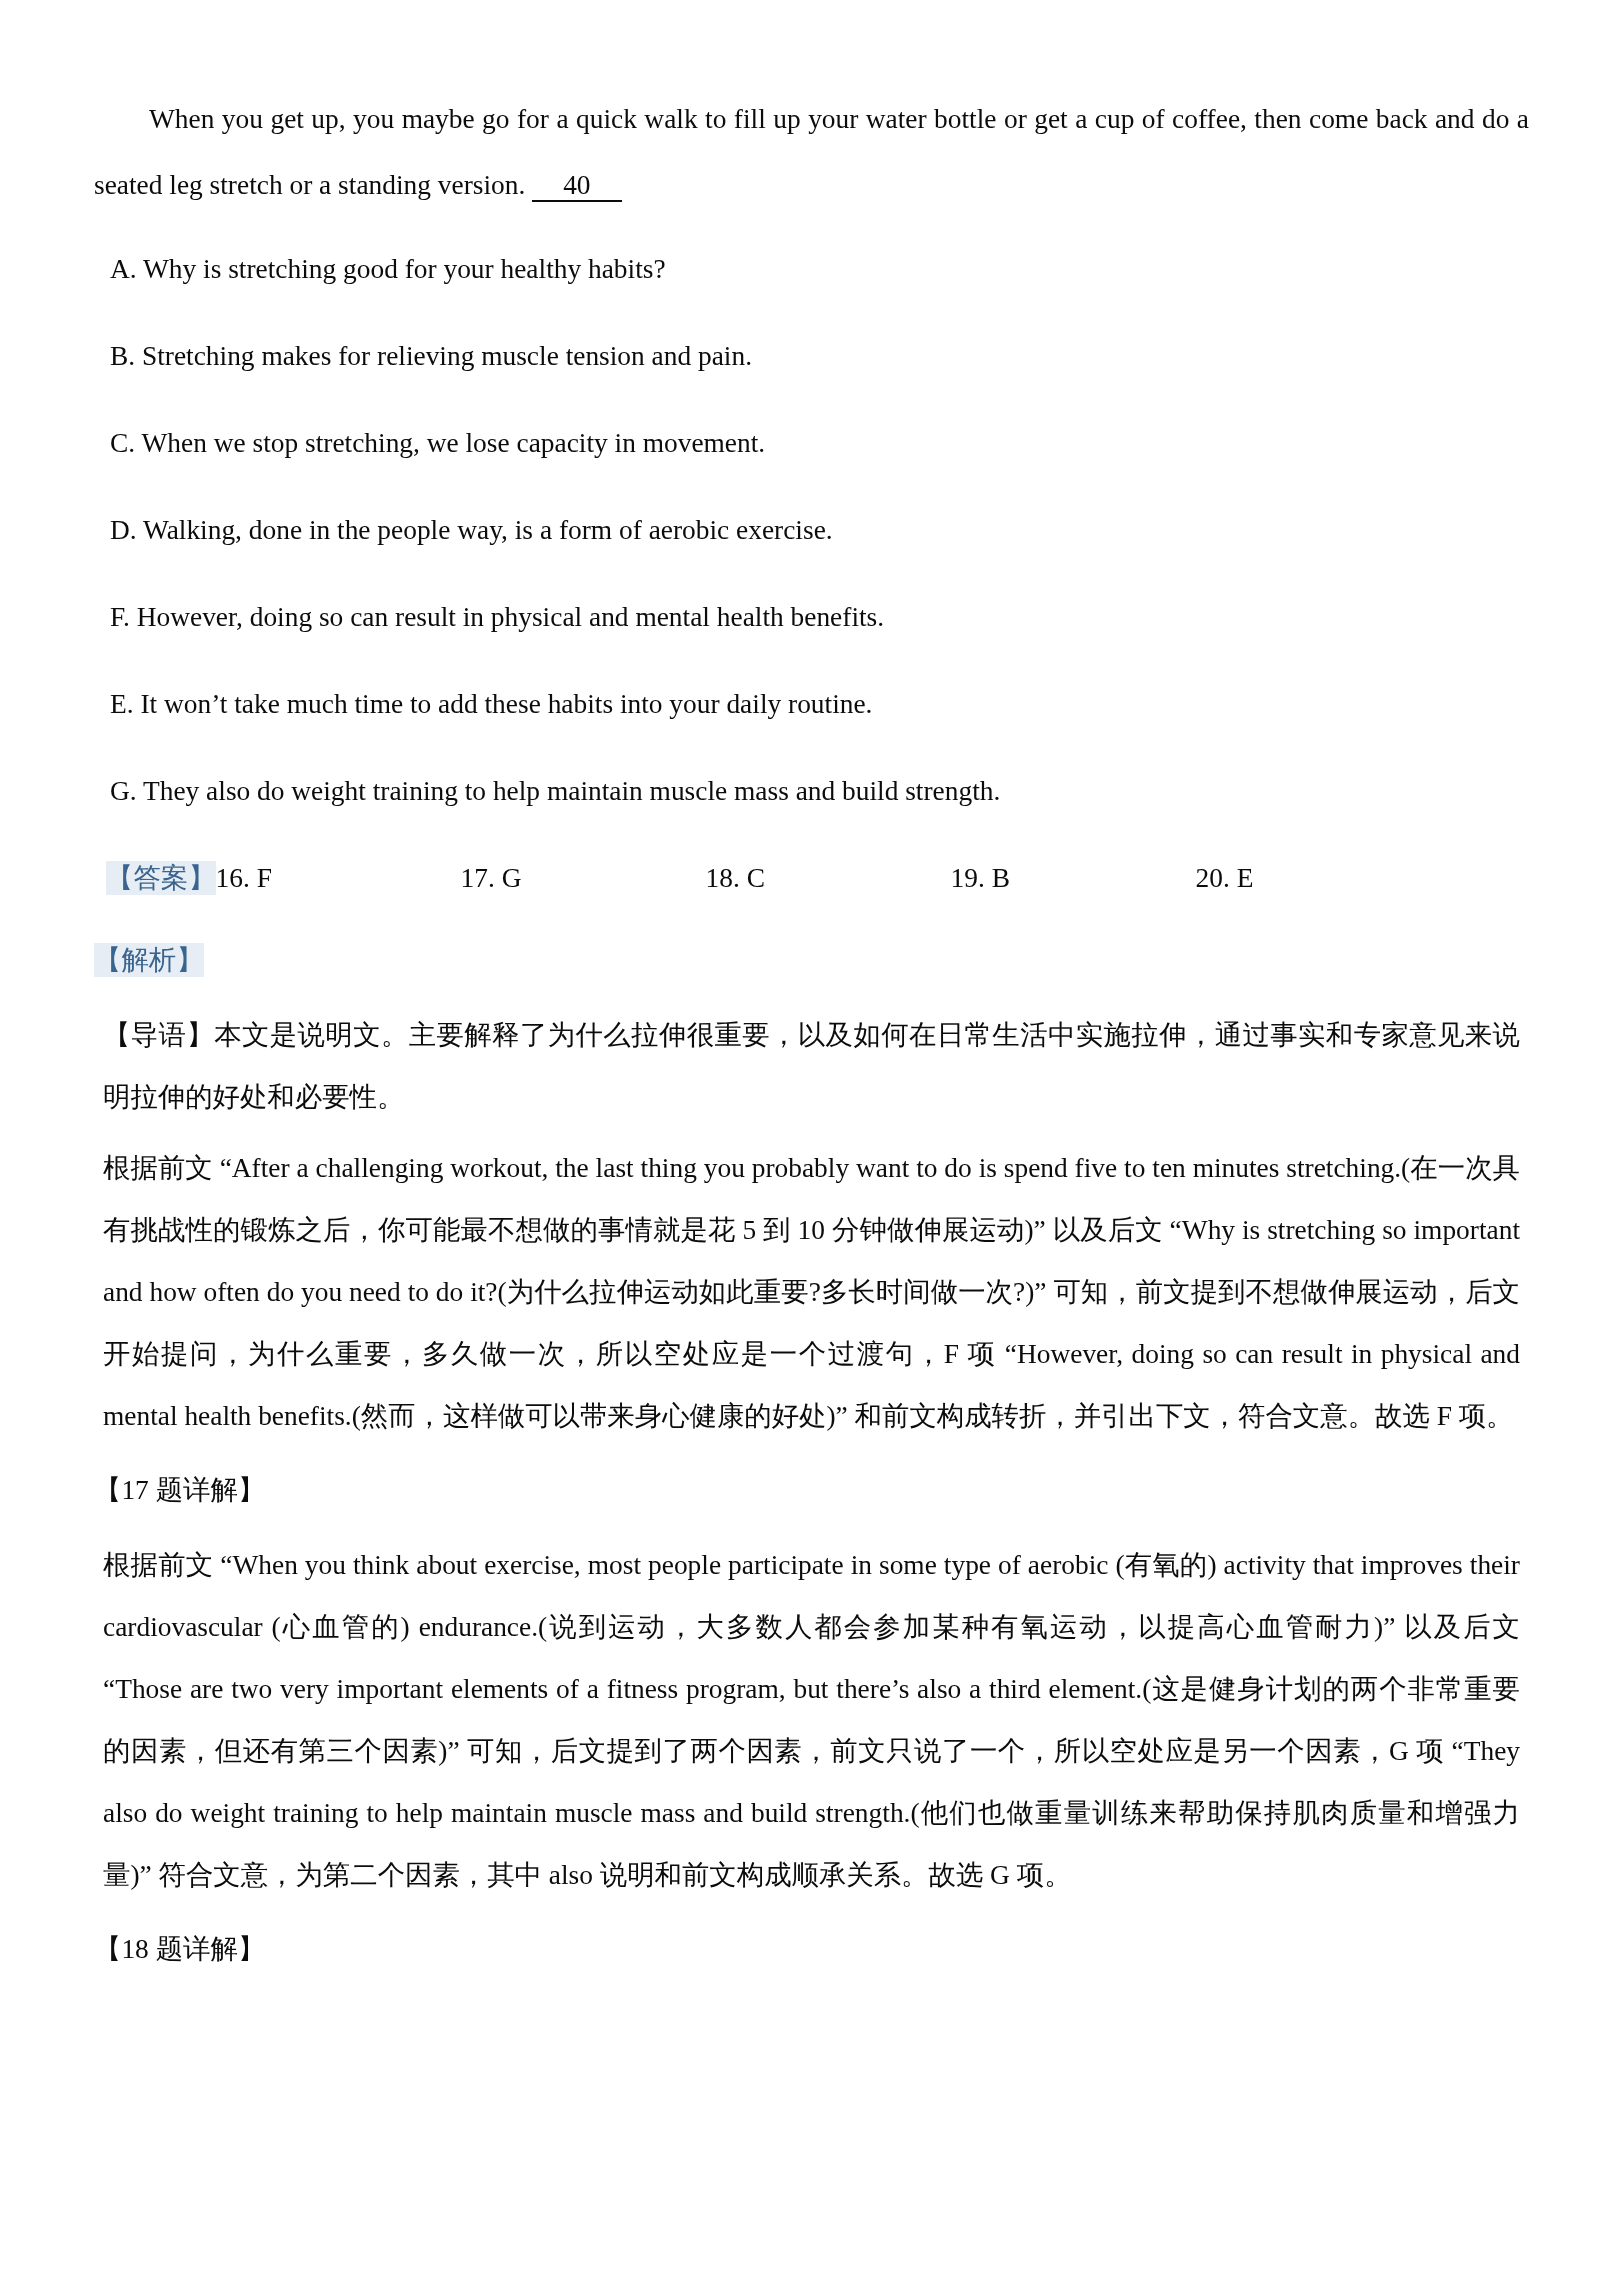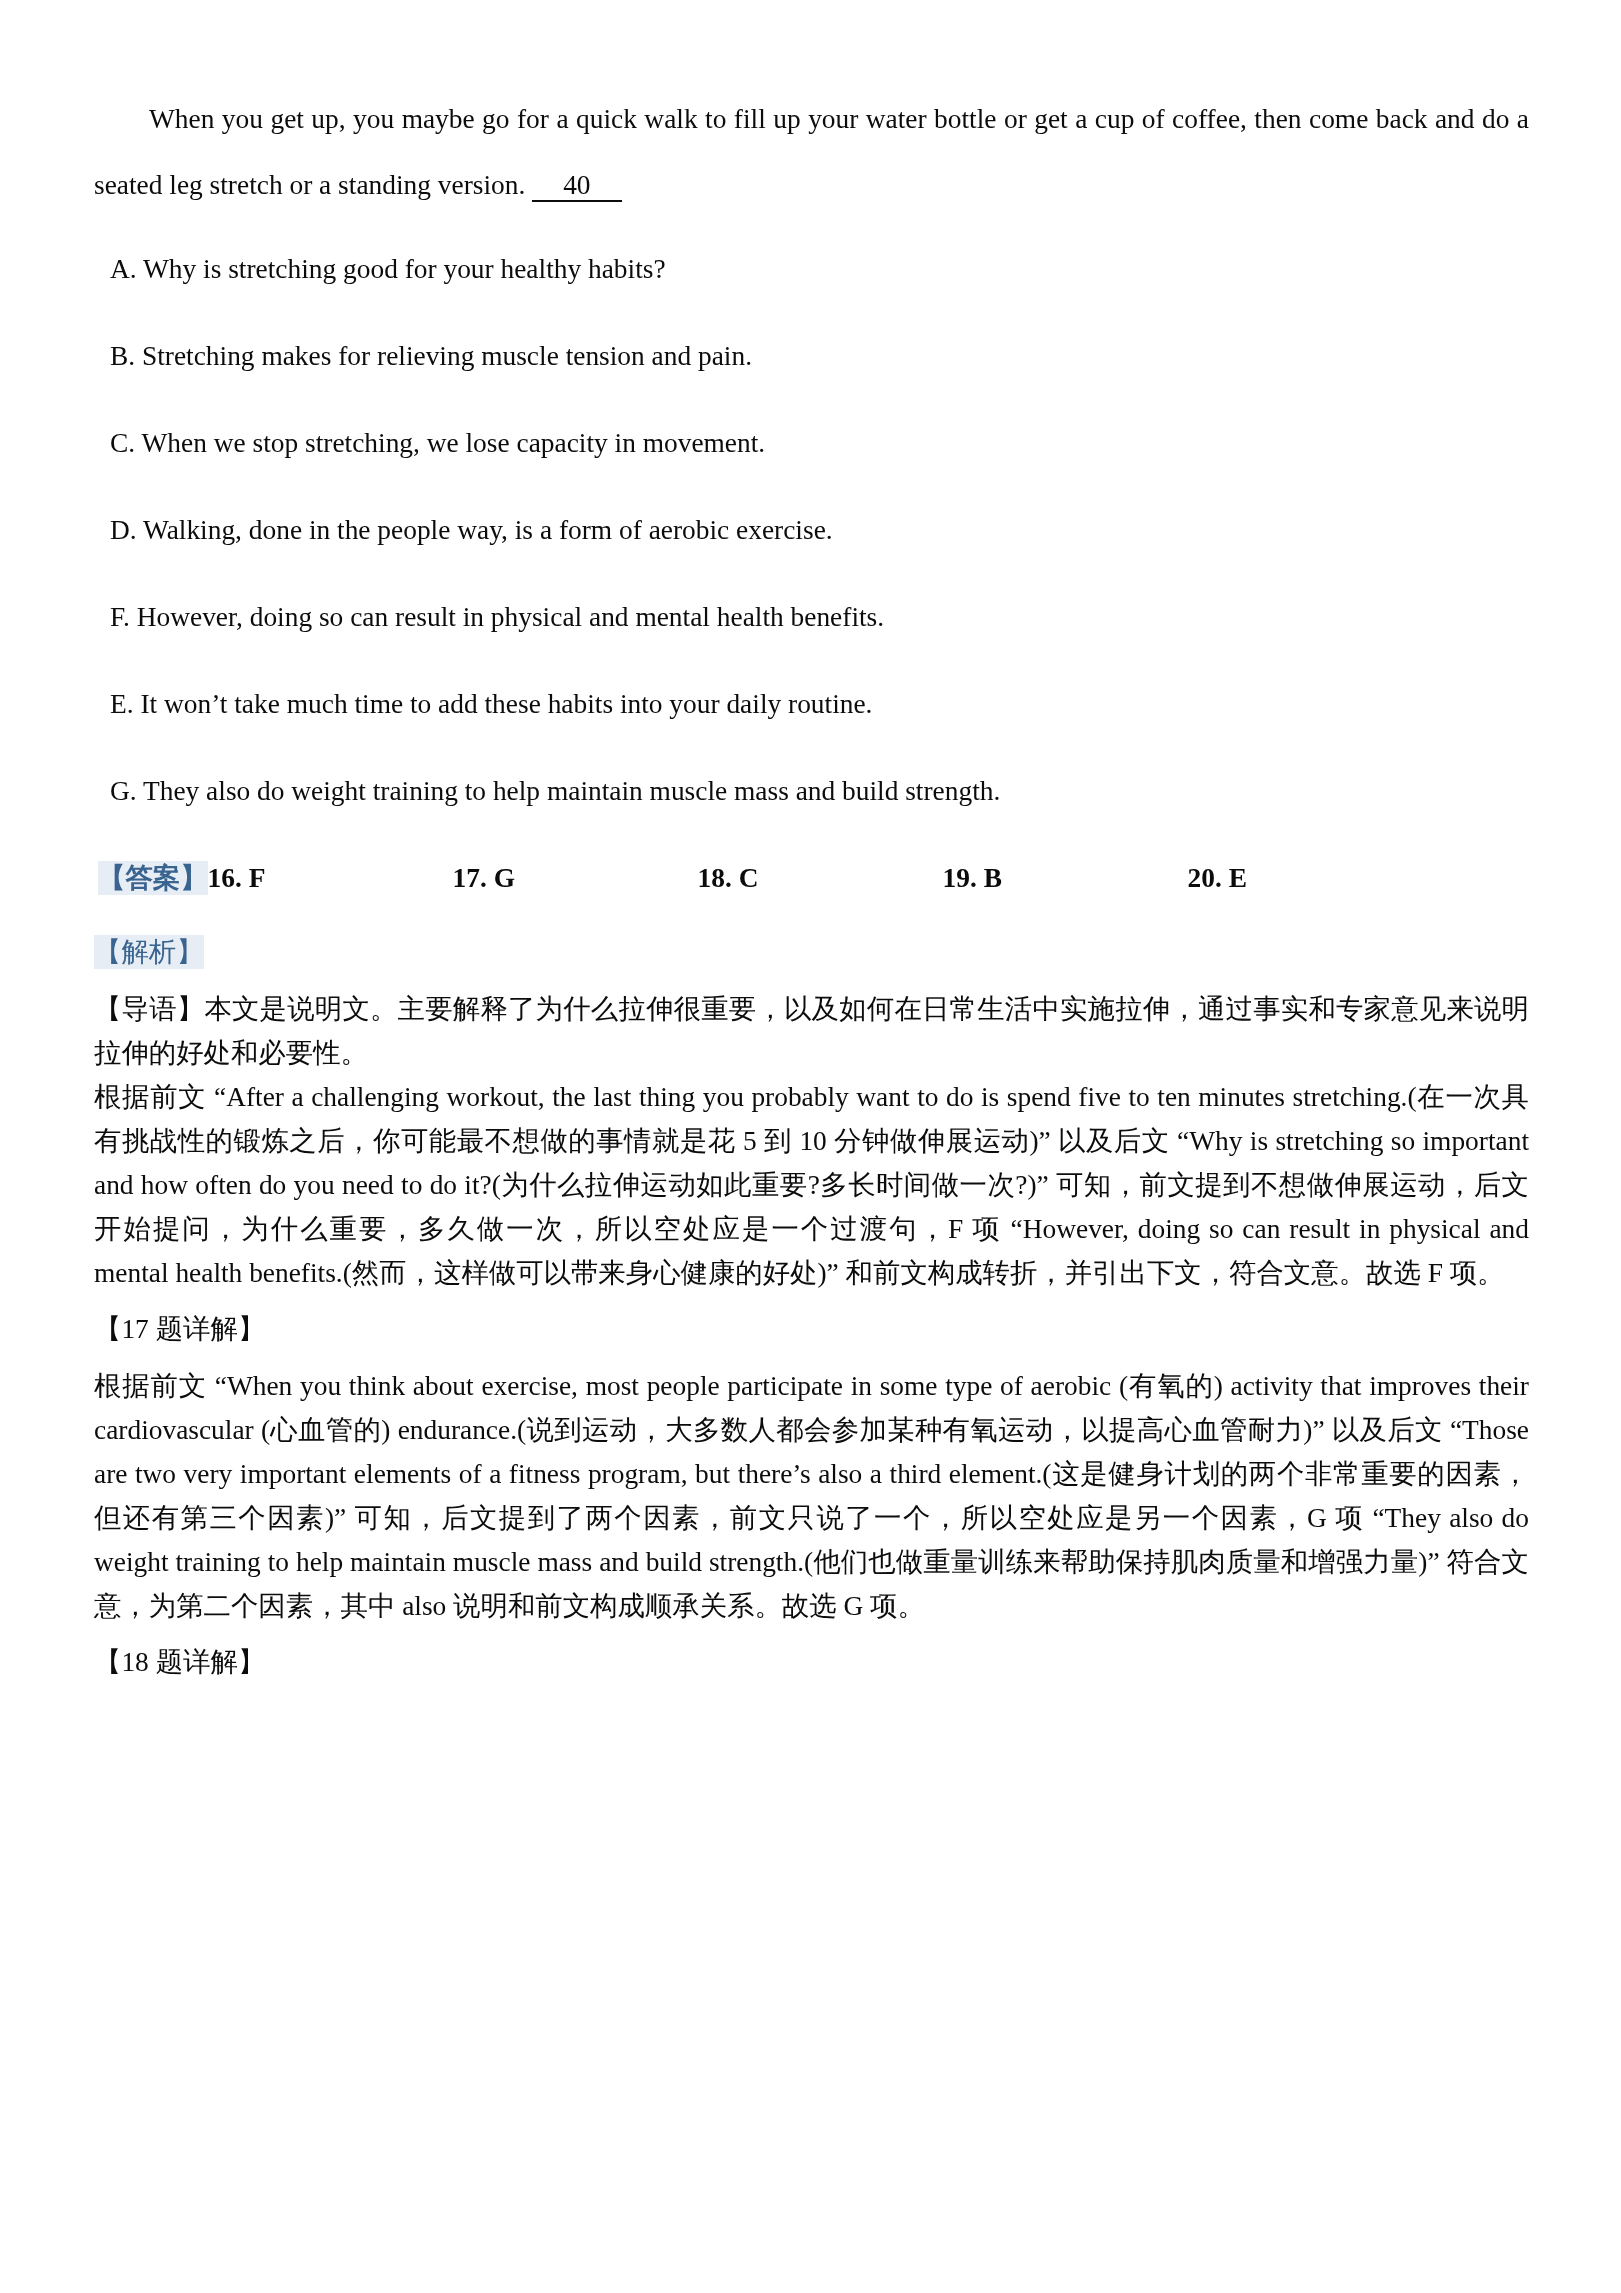--- a/index.html
+++ b/index.html
@@ -32,44 +32,43 @@
     text-align: left;
   }
   .blank {
     display: inline-block;
     border-bottom: 2px solid #0c0c0c;
     padding: 0 31px;
     line-height: 29px;
     text-indent: 0;
   }
   .answers-row {
-    margin: 4px;
+    margin: 12px;
     line-height: 71px;
     white-space: nowrap;
-    font-weight: bold;
   }
   .tag {
     color: #39648f; 
     background: #e7edf4; 
     padding: 2px 0;
   }
   .answer-item {
     display: inline-block;
     min-width: 245px;
   }
   .answer-item:last-child {
     min-width: 0;
   }
   .section-label {
     margin: 0;
     line-height: 69px;
   }
   .explain {
-    margin: 0;
-    line-height: 44px;
+    margin: 9px;
+    line-height: 62px;
     text-align: justify;
   }
 </style>
 </head>
 <body>
 
 <div class="page">
 
 
   <p class="para indent"><span>When you get up, you maybe go for a quick walk to fill up your water bottle or get a cup of coffee, then come back and do a seated leg stretch or a standing version. </span><span class="blank">40</span></p>

